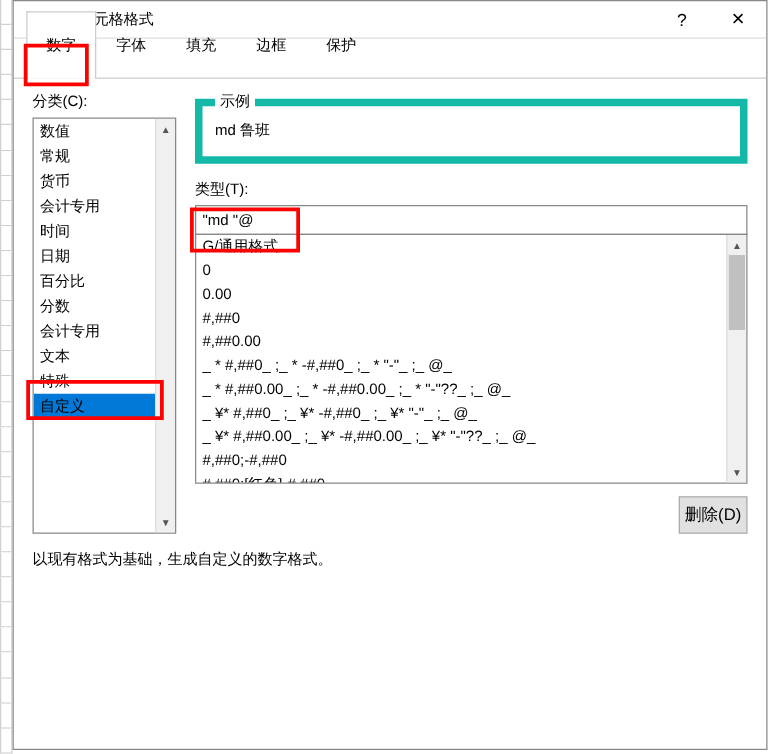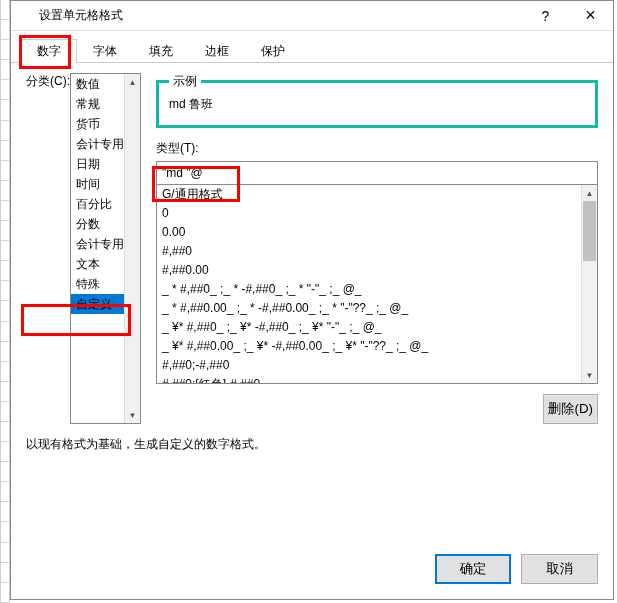--- a/index.html
+++ b/index.html
@@ -46,42 +46,42 @@
     font-size: 14px; cursor: default;
   }
   .tabs {
     display: flex;
     border-bottom: 1px solid #ccc;
     padding-left: 10px;
     height: 32px;
     align-items: flex-end;
   }
   .tab {
-    padding: 3px 15px;
+    padding: 18px 15px;
     border: 1px solid transparent;
     border-bottom: none;
     margin-bottom: -1px;
     cursor: default;
   }
   .tab.active {
     border-color: #ccc;
     background: #fff;
   }
   .hl-tab {
     position: absolute;
     border: 3px solid #ff0000;
     pointer-events: none;
   }
   .content {
     flex: 1;
     padding: 10px 15px;
     display: flex;
     gap: 15px;
   }
-  .left-panel { width: 115px; display: flex; flex-direction: row; }
+  .left-panel { width: 115px; display: flex; flex-direction: column; }
   .cat-label { margin-bottom: 4px; }
   .cat-list {
     flex: 1;
     border: 1px solid #888;
     background: #fff;
     overflow: hidden;
     position: relative;
   }
   .cat-list .item {
     padding: 2px 5px;
@@ -216,38 +216,38 @@
     </div>
 
   <div class="content">
     <div class="left-panel">
       <div class="cat-label">分类(C):</div>
       <div class="cat-list" id="catlist">
         <div class="item">数值</div>
           <div class="item">常规</div>
           <div class="item">货币</div>
           <div class="item">会计专用</div>
+          <div class="item">时间</div>
           <div class="item">日期</div>
-          <div class="item">时间</div>
           <div class="item">百分比</div>
           <div class="item">分数</div>
           <div class="item">会计专用</div>
           <div class="item">文本</div>
           <div class="item">特殊</div>
           <div class="item selected">自定义</div>
           <div class="cat-scroll">
           <div class="arrow">▲</div>
           <div class="track"></div>
           <div class="arrow">▼</div>
         </div>
       </div>
     </div>
 
     <div class="right-panel">
-      <fieldset style="border:3px solid #14b8a6; padding:6px 10px 12px 10px; margin-bottom:12px;">
+      <fieldset style="border:6px solid #14b8a6; padding:6px 10px 12px 10px; margin-bottom:12px;">
         <legend style="padding:0 4px;">示例</legend>
         <div>md 鲁班</div>
       </fieldset>
 
       <div class="type-label">类型(T):</div>
       <input class="type-input" value="&quot;md &quot;@" style="">
 
       <div class="fmt-list" id="fmtlist">
         <div class="item">G/通用格式</div>
           <div class="item">0</div>
@@ -272,21 +272,17 @@
       <div class="delete-row">
         <button class="btn-std">删除(D)</button>
       </div>
     </div>
   </div>
 
   <div class="hint">以现有格式为基础，生成自定义的数字格式。</div>
 
   <div style="flex:1"></div>
 
-  <div class="footer">
-    <button class="btn-ok">确定</button>
-    <button class="btn-std" style="padding:5px 24px;">取消</button>
-  </div>
 </div>
 
 <div class="hl-tab" id="hl1" style="left: 19px; top: 35px; width: 52px; height: 34px;"></div>
 <div class="hl-tab" id="hl2" style="left: 21px; top: 304px; width: 110px; height: 32px;"></div>
 <div class="hl-tab" id="hl3" style="left: 152px; top: 166px; width: 88px; height: 36px;"></div>
 
 </body></html>

